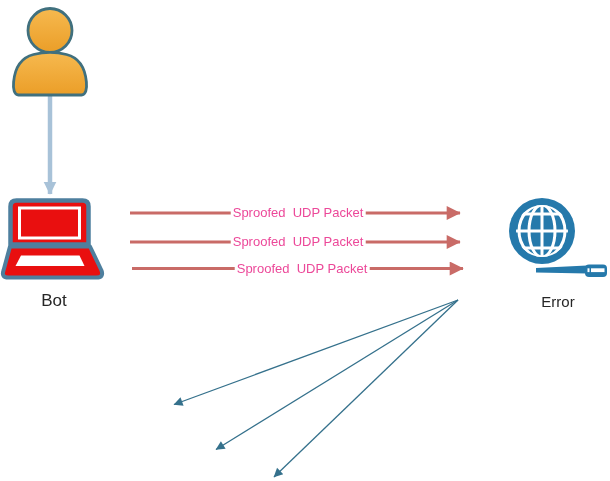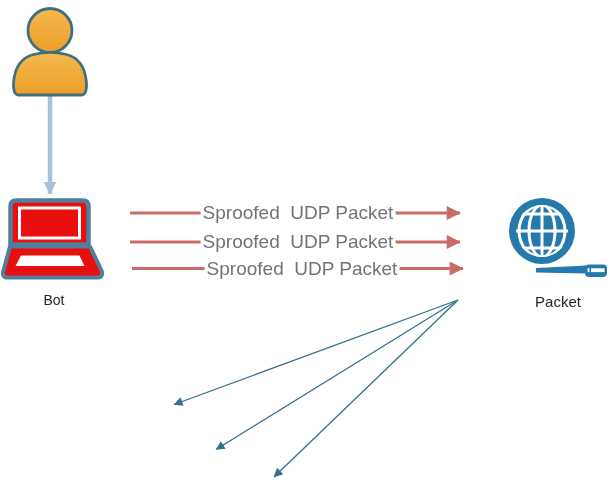--- a/index.html
+++ b/index.html
@@ -13,26 +13,26 @@
   }
   #shapes { position: absolute; left: 0; top: 0; }
   .node-label {
     position: absolute;
     color: #262626;
     font-size: 15px;
     line-height: 17px;
     text-align: center;
     background: #ffffff;
   }
-  .node-label.bot { font-size: 14px; line-height: 19px; text-align: center; }
+  .node-label.bot { font-size: 17px; line-height: 19px; text-align: center; }
   .flow-label {
     position: absolute;
     transform: translateX(-50%);
-    color: #737373;
-    font-size: 19px;
+    color: #ec4899;
+    font-size: 13px;
     line-height: 15px;
     white-space: pre;
     background: #ffffff;
     padding: 0 2px;
   }
 </style>
 </head>
 <body>
 
 <div id="canvas">
@@ -94,19 +94,19 @@
         <ellipse cx="542" cy="231" rx="23" ry="26"></ellipse>
       </g>
       <path d="M 536 268 L 587 265.5 L 587 273.5 L 536 272.5 Z" fill="#2579ab"></path>
       <rect x="585" y="264.5" width="22" height="12.5" rx="4" fill="#2579ab"></rect>
       <rect x="591" y="268.3" width="13.5" height="3.8" fill="#ffffff"></rect>
       <rect x="587.5" y="268.3" width="2" height="3.8" fill="#ffffff"></rect>
     </g>
   </svg>
 
   <div class="node-label bot" style="left:14px; top:291px; width:80px;">Bot</div>
-  <div class="node-label" style="left:518px; top:293px; width:80px;">Packet</div>
+  <div class="node-label" style="left:518px; top:293px; width:80px;">Error</div>
 
   <div class="flow-label" style="left:298px; top:205px;">Sproofed  UDP Packet</div>
   <div class="flow-label" style="left:298px; top:234px;">Sproofed  UDP Packet</div>
   <div class="flow-label" style="left:302px; top:261px;">Sproofed  UDP Packet</div>
 
 </div>
 
 </body></html>

